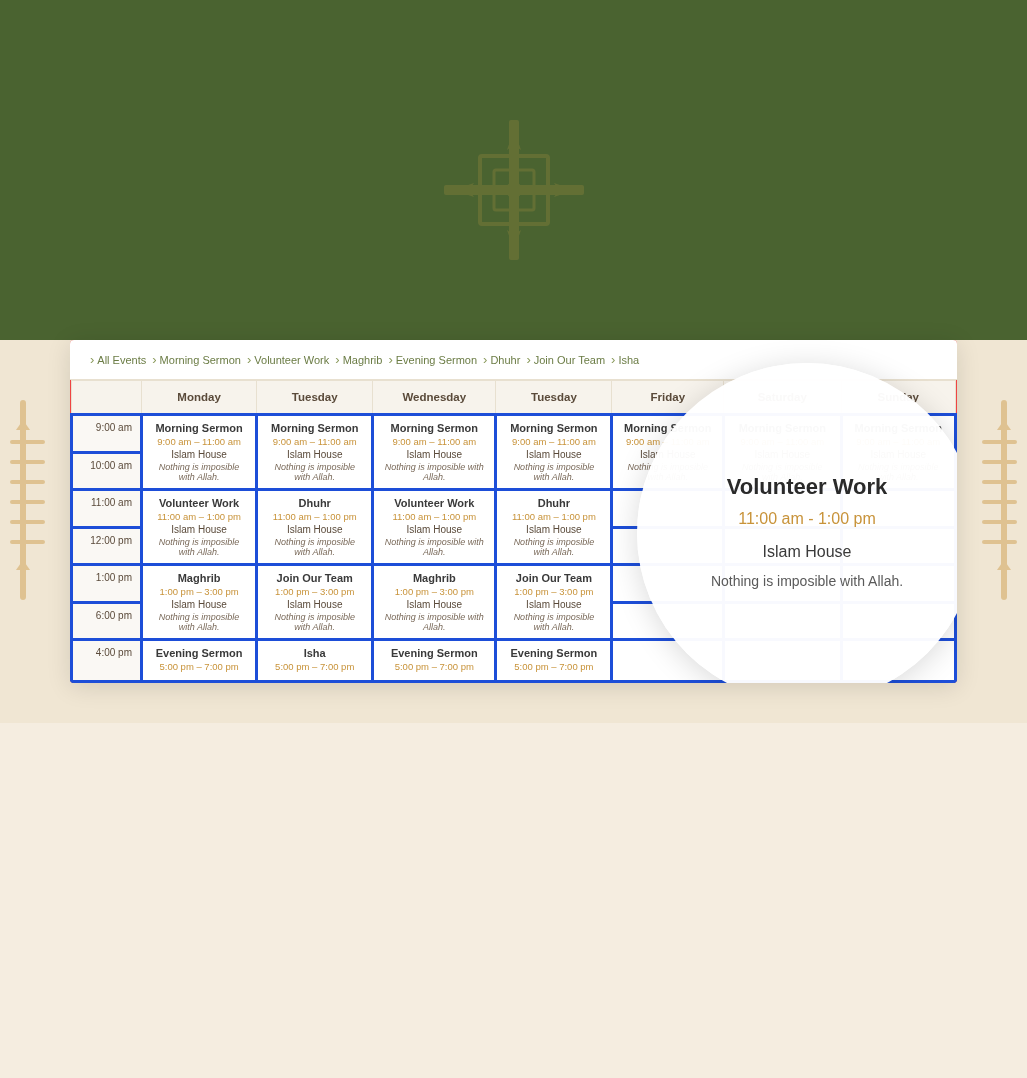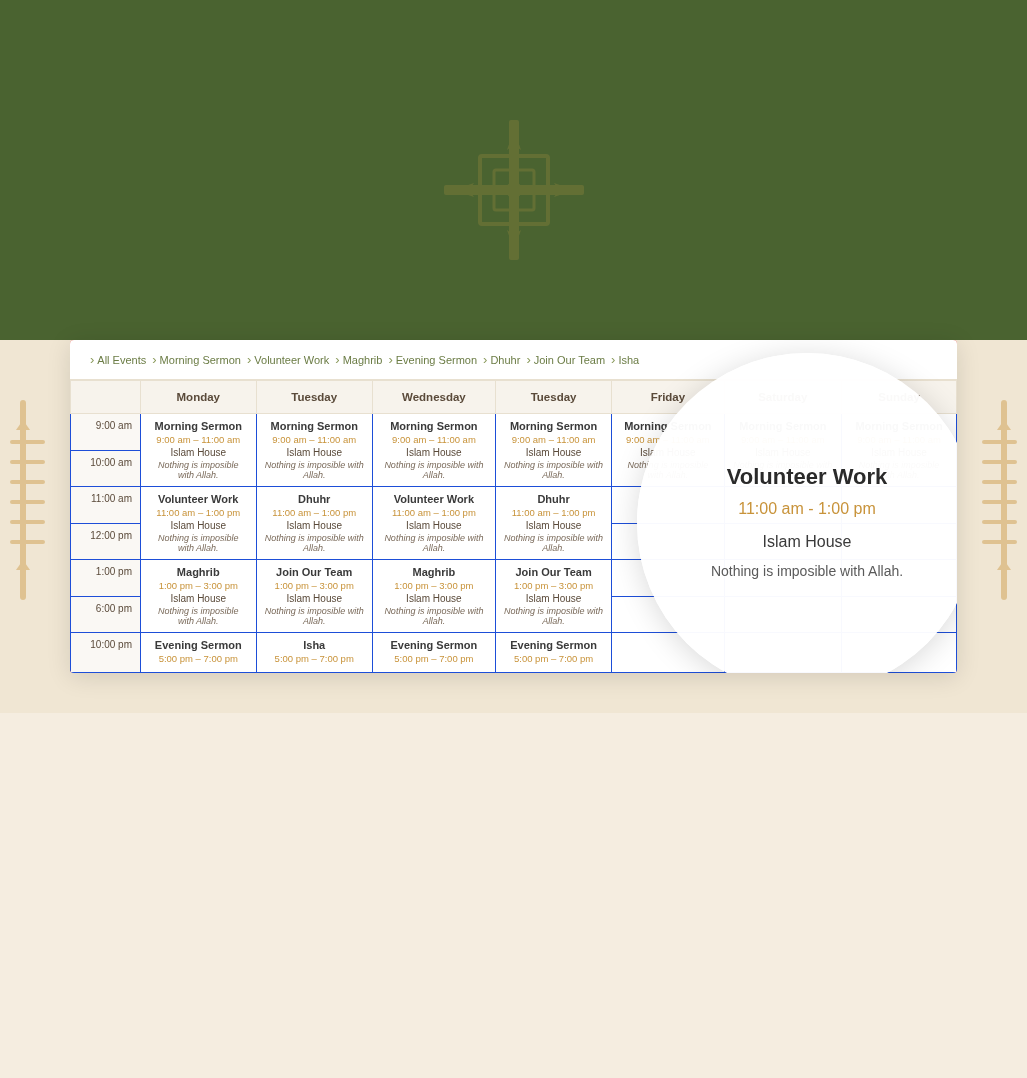--- a/index.html
+++ b/index.html
@@ -114,21 +114,21 @@
       font-size: 11.5px;
       font-weight: 600;
       color: #5a4a3a;
       text-align: center;
       padding: 10px 14px;
       border: 1px solid #e8e0d0;
       font-family: Arial, sans-serif;
     }
 
     .timetable td {
-      border: 1px solid #1d4ed8;
+      border: 3px solid #1d4ed8;
       padding: 6px 8px;
       vertical-align: top;
       font-size: 10px;
     }
 
     .time-cell {
       font-size: 10.5px;
       color: #5a4a3a;
       text-align: right;
       white-space: nowrap;
@@ -438,21 +438,21 @@
         </tr>
 
         <tr>
           <td class="time-cell">6:00 pm</td>
           <td class="event-cell"></td>
           <td class="event-cell"></td>
           <td class="event-cell"></td>
         </tr>
 
         <tr>
-          <td class="time-cell">10:00 pm</td>
+          <td class="time-cell">4:00 pm</td>
           <td class="event-cell">
             <div class="event-title">Evening Sermon</div>
             <div class="event-time">5:00 pm – 7:00 pm</div>
           </td>
           <td class="event-cell">
             <div class="event-title">Isha</div>
             <div class="event-time">5:00 pm – 7:00 pm</div>
           </td>
           <td class="event-cell">
             <div class="event-title">Evening Sermon</div>

